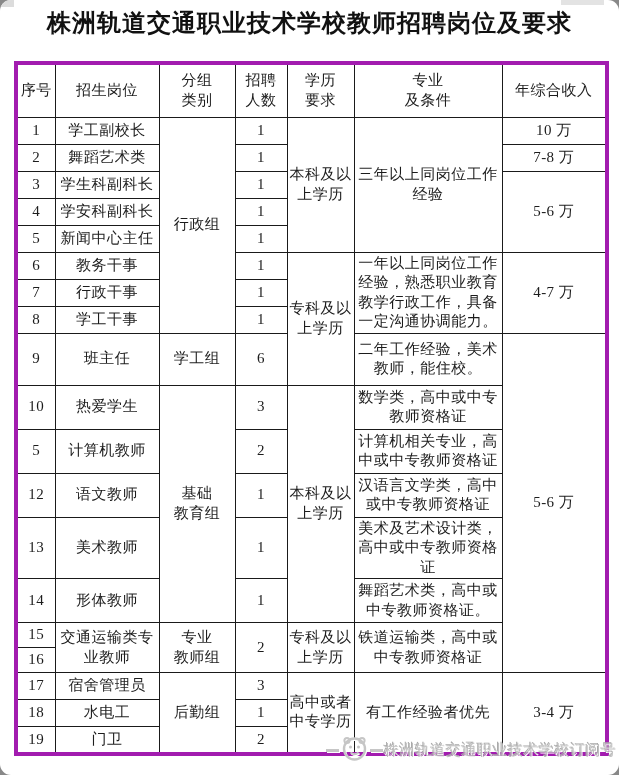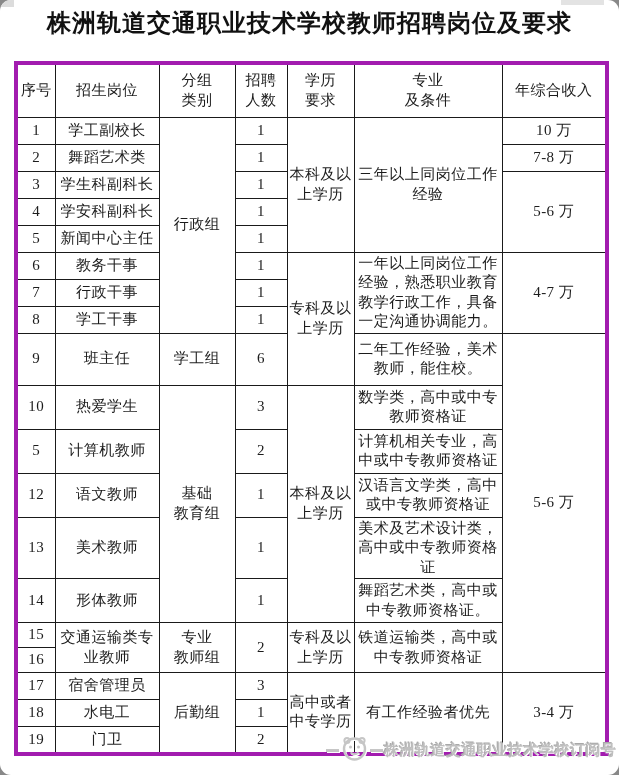--- a/index.html
+++ b/index.html
@@ -69,21 +69,21 @@
     pointer-events: none;
   }
   .wm-dash {
     width: 13px; height: 3px;
     background: #c6c6c6;
     box-shadow: 1px 1px 0 #fff;
   }
   .wm-logo { flex: 0 0 auto; margin: 0 1px; filter: drop-shadow(1px 1px 0 #fff); }
   .wm-text {
     font-size: 15px;
-    font-weight: bold;
+    font-weight: normal;
     letter-spacing: 0.5px;
     white-space: nowrap;
     color: #bfbfbf;
     text-shadow: 1px 1px 0 #ffffff, -1px -1px 0 #a9a9a9;
   }
 </style>
 </head>
 <body>
 
 <div class="page">

